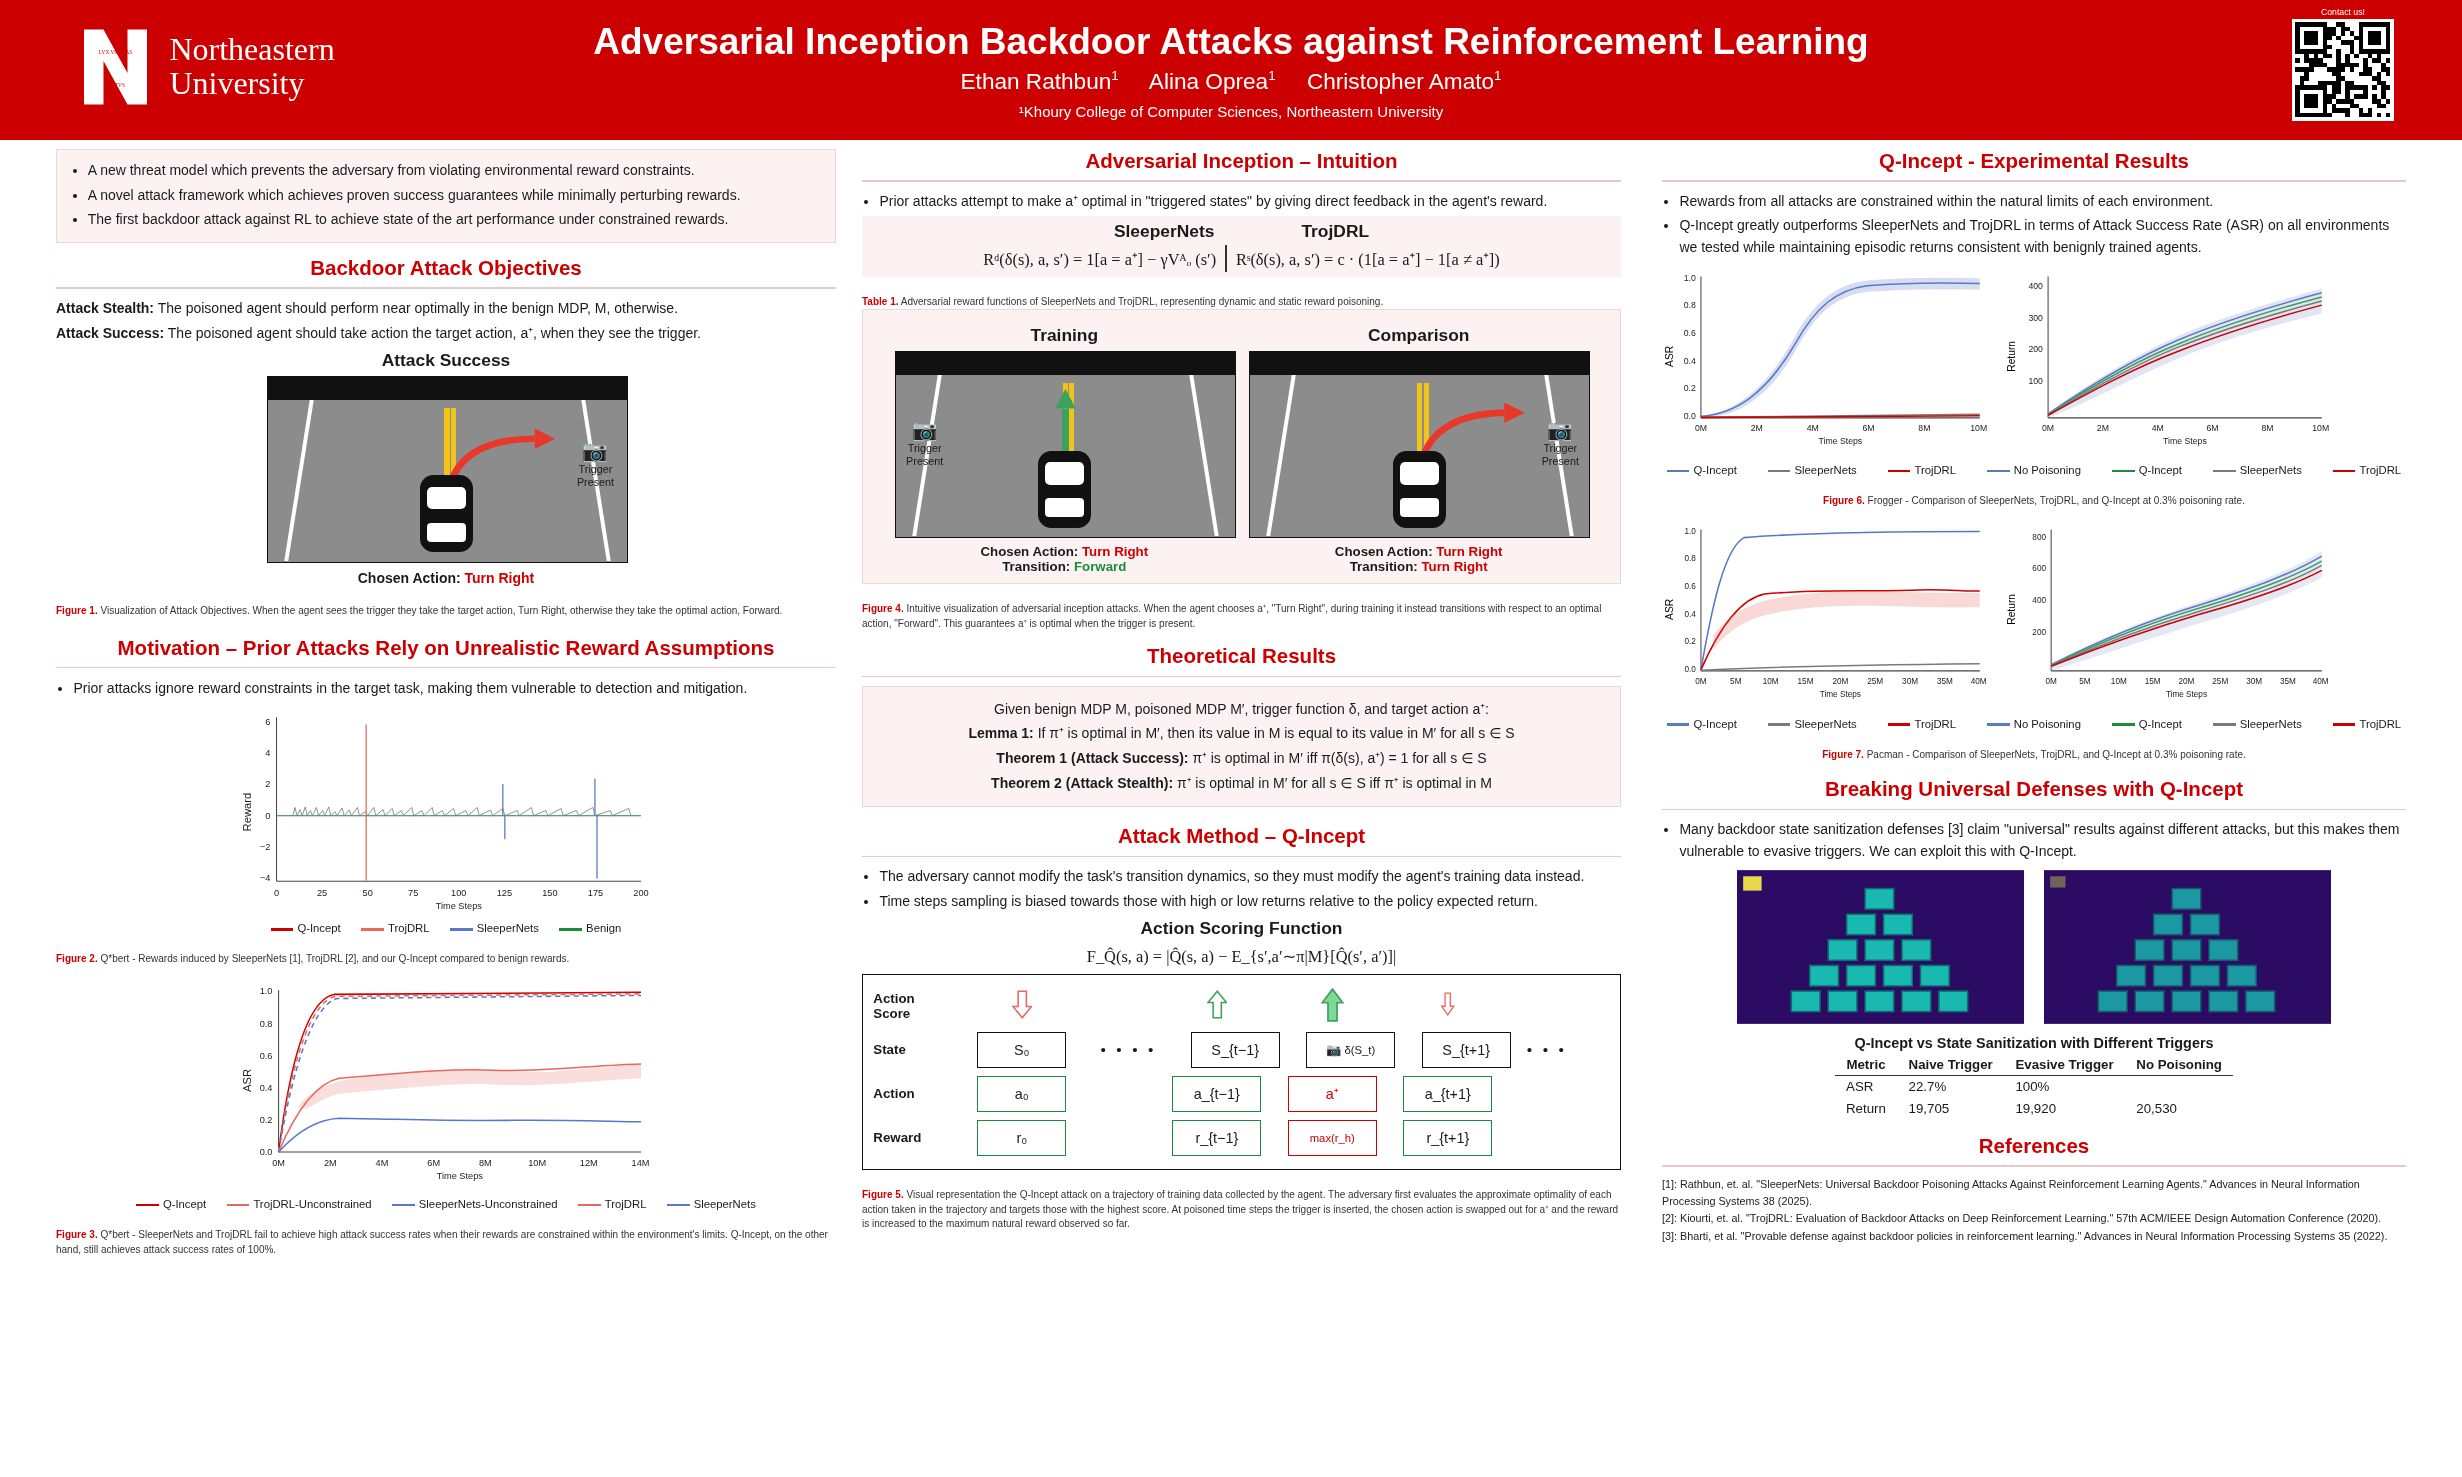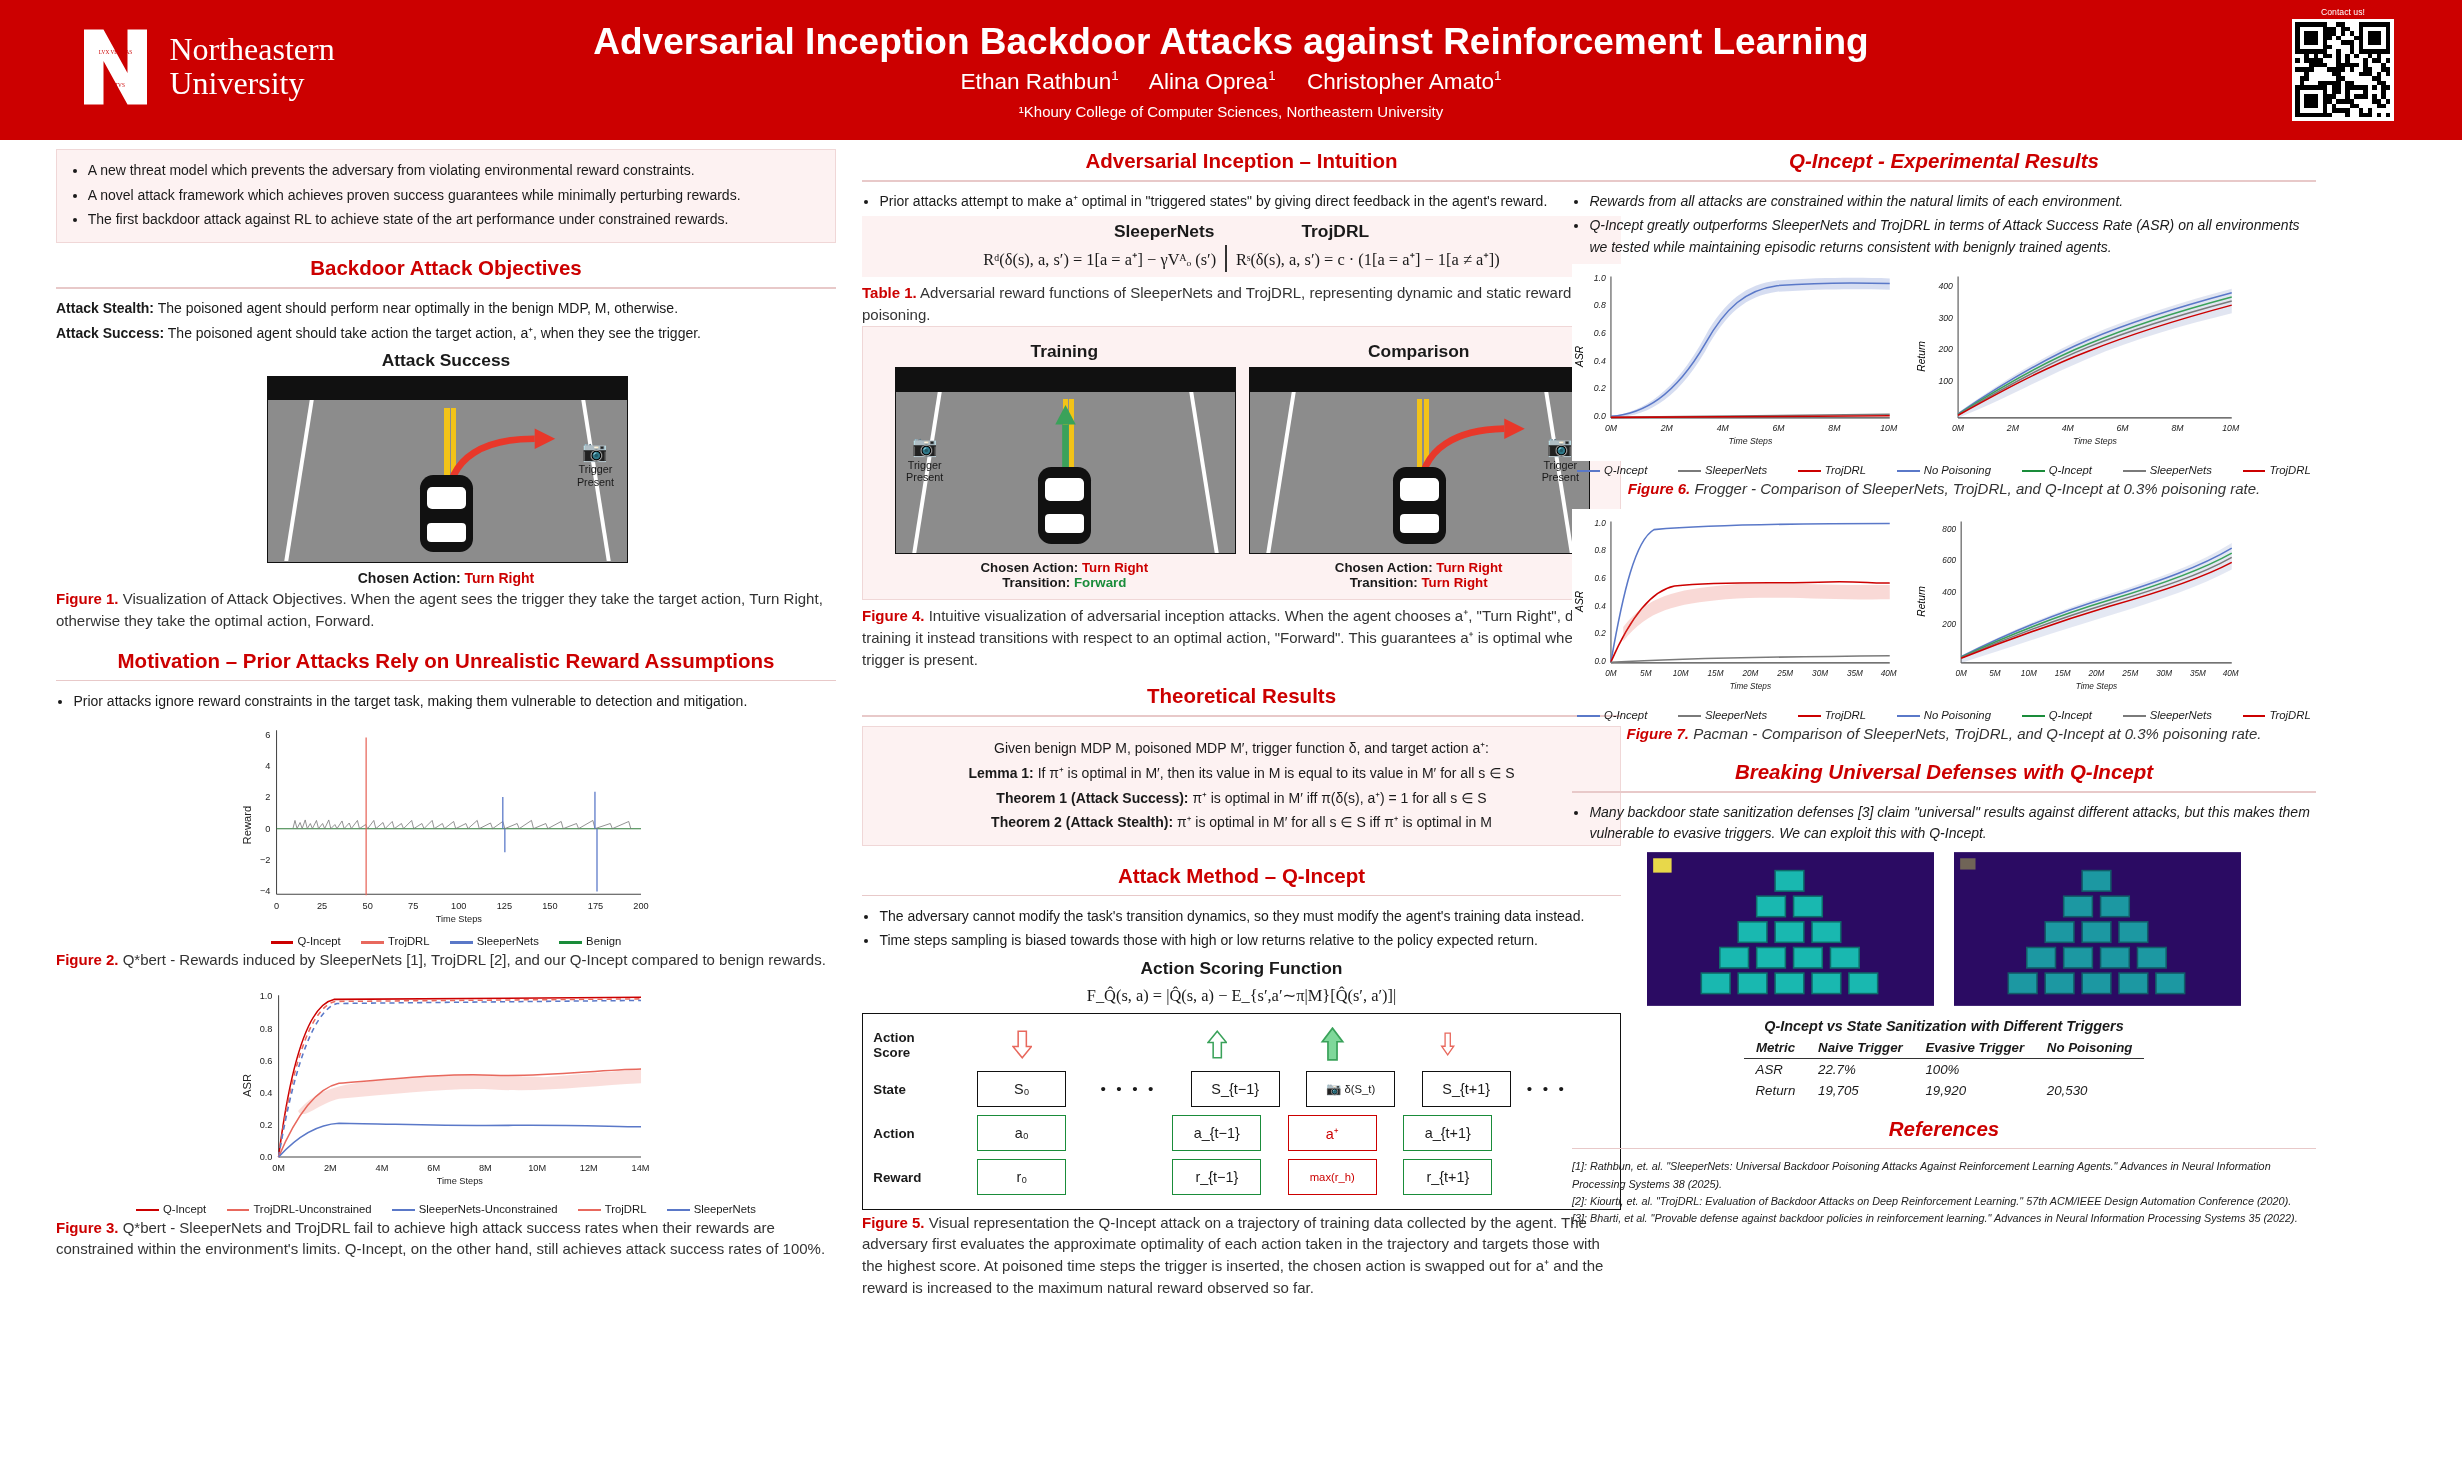--- a/index.html
+++ b/index.html
@@ -32,34 +32,34 @@
     color:#fff;font-size:15px;
   }
   .qr-box{position:absolute;right:68px;top:18.5px;width:95px;height:95px;background:#fff;padding:3.6px;}
   .qr-label{position:absolute;right:68px;top:7.2px;width:102px;text-align:center;color:#fff;font-size:8.7px;}
   .qr-grid{width:100%;height:100%;display:grid;grid-template-columns:repeat(21,1fr);grid-template-rows:repeat(21,1fr);}
   .qr-grid i{background:#000;}
   
   .col{position:absolute;top:149px;}
   .col1{left:56px;width:780px;}
   .col2{left:862px;width:759px;}
-  .col3{left:1572px;width:744px;font-style:italic;}
+  .col3{left:1662px;width:744px;}
 
   .section-title{
     color:#cc0000;font-size:20.5px;font-weight:bold;text-align:center;
     margin:0 0 7.2px 0;
   }
   .rule{height:1.5px;background:#e8c9c9;margin:0 0 9.2px 0;}
   .panel{
     background:#fdf2f2;border:1px solid #f0d7d7;padding:8.2px 13.3px;margin-bottom:5.1px;
   }
   ul.bul{margin:2.1px 0 3.1px 0;padding-left:17.4px;}
   ul.bul li{font-size:14px;line-height:1.55;margin-bottom:2.6px;}
   p.body{font-size:14px;line-height:1.55;margin:3.1px 0;}
-  .caption{font-size:15px;line-height:1.45;color:#333;margin-top:2px;}
+  .caption{font-size:10px;line-height:1.45;color:#333;margin-top:18px;}
   .caption b{color:#cc0000;font-weight:bold;}
   .center{text-align:center;}
   .bold{font-weight:bold;}
   .red{color:#cc0000;}
   .green{color:#1a8c3a;}
   
   .scene-row{display:flex;gap:15.4px;justify-content:center;margin-top:5.1px;}
   .scene{width:359px;}
   .scene h4{font-size:17.4px;font-weight:bold;text-align:center;margin:0 0 5.1px 0;}
   .road{position:relative;width:359px;height:185px;background:#8c8c8c;border:1.5px solid #111;overflow:hidden;}

